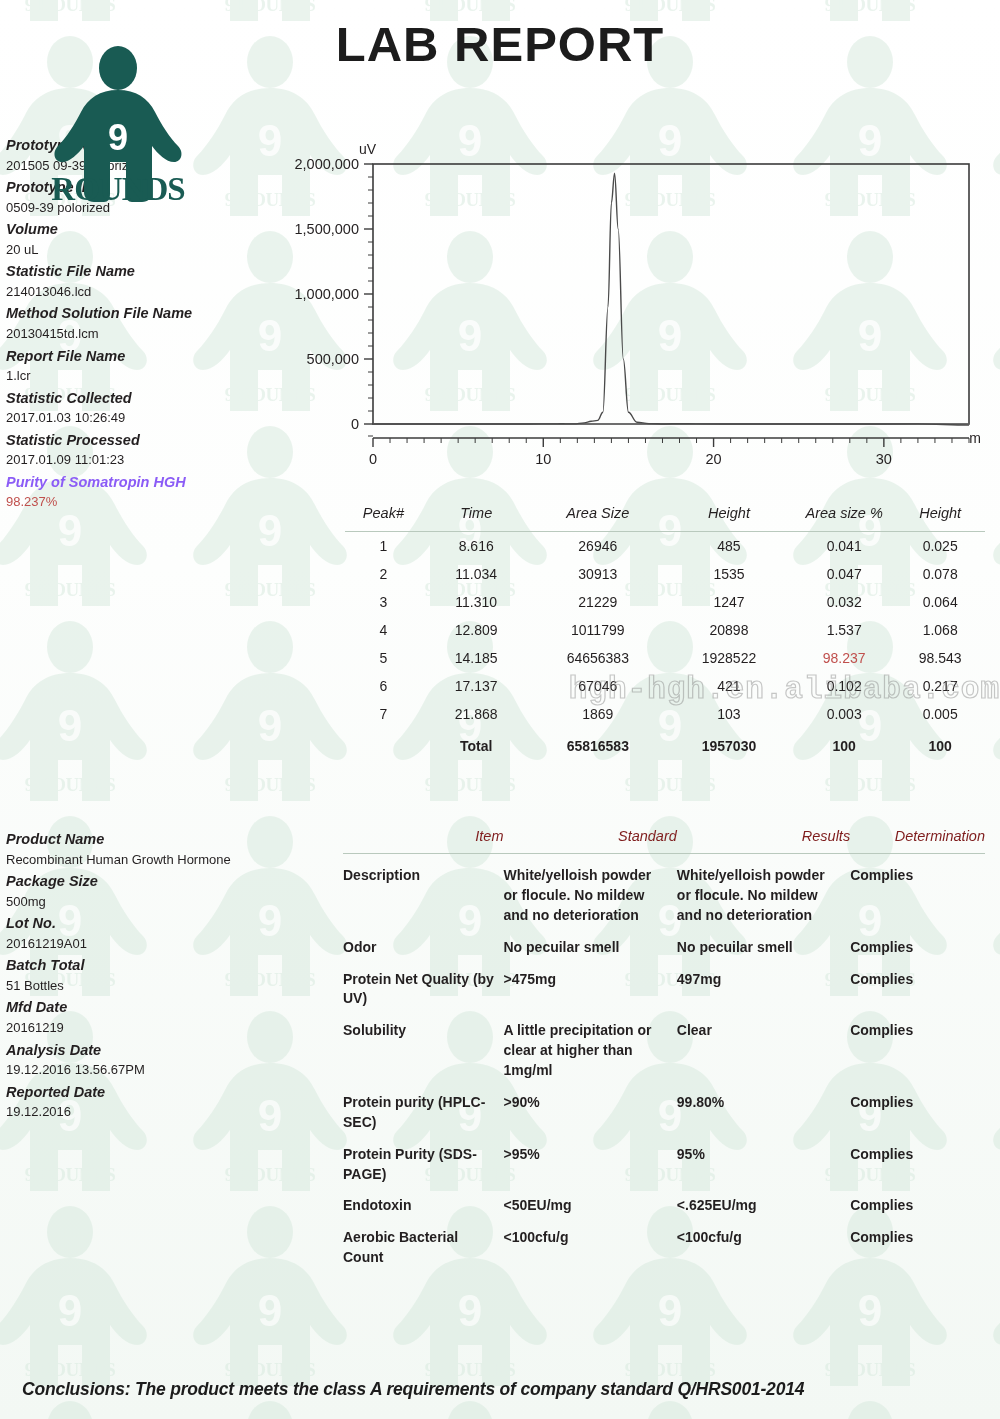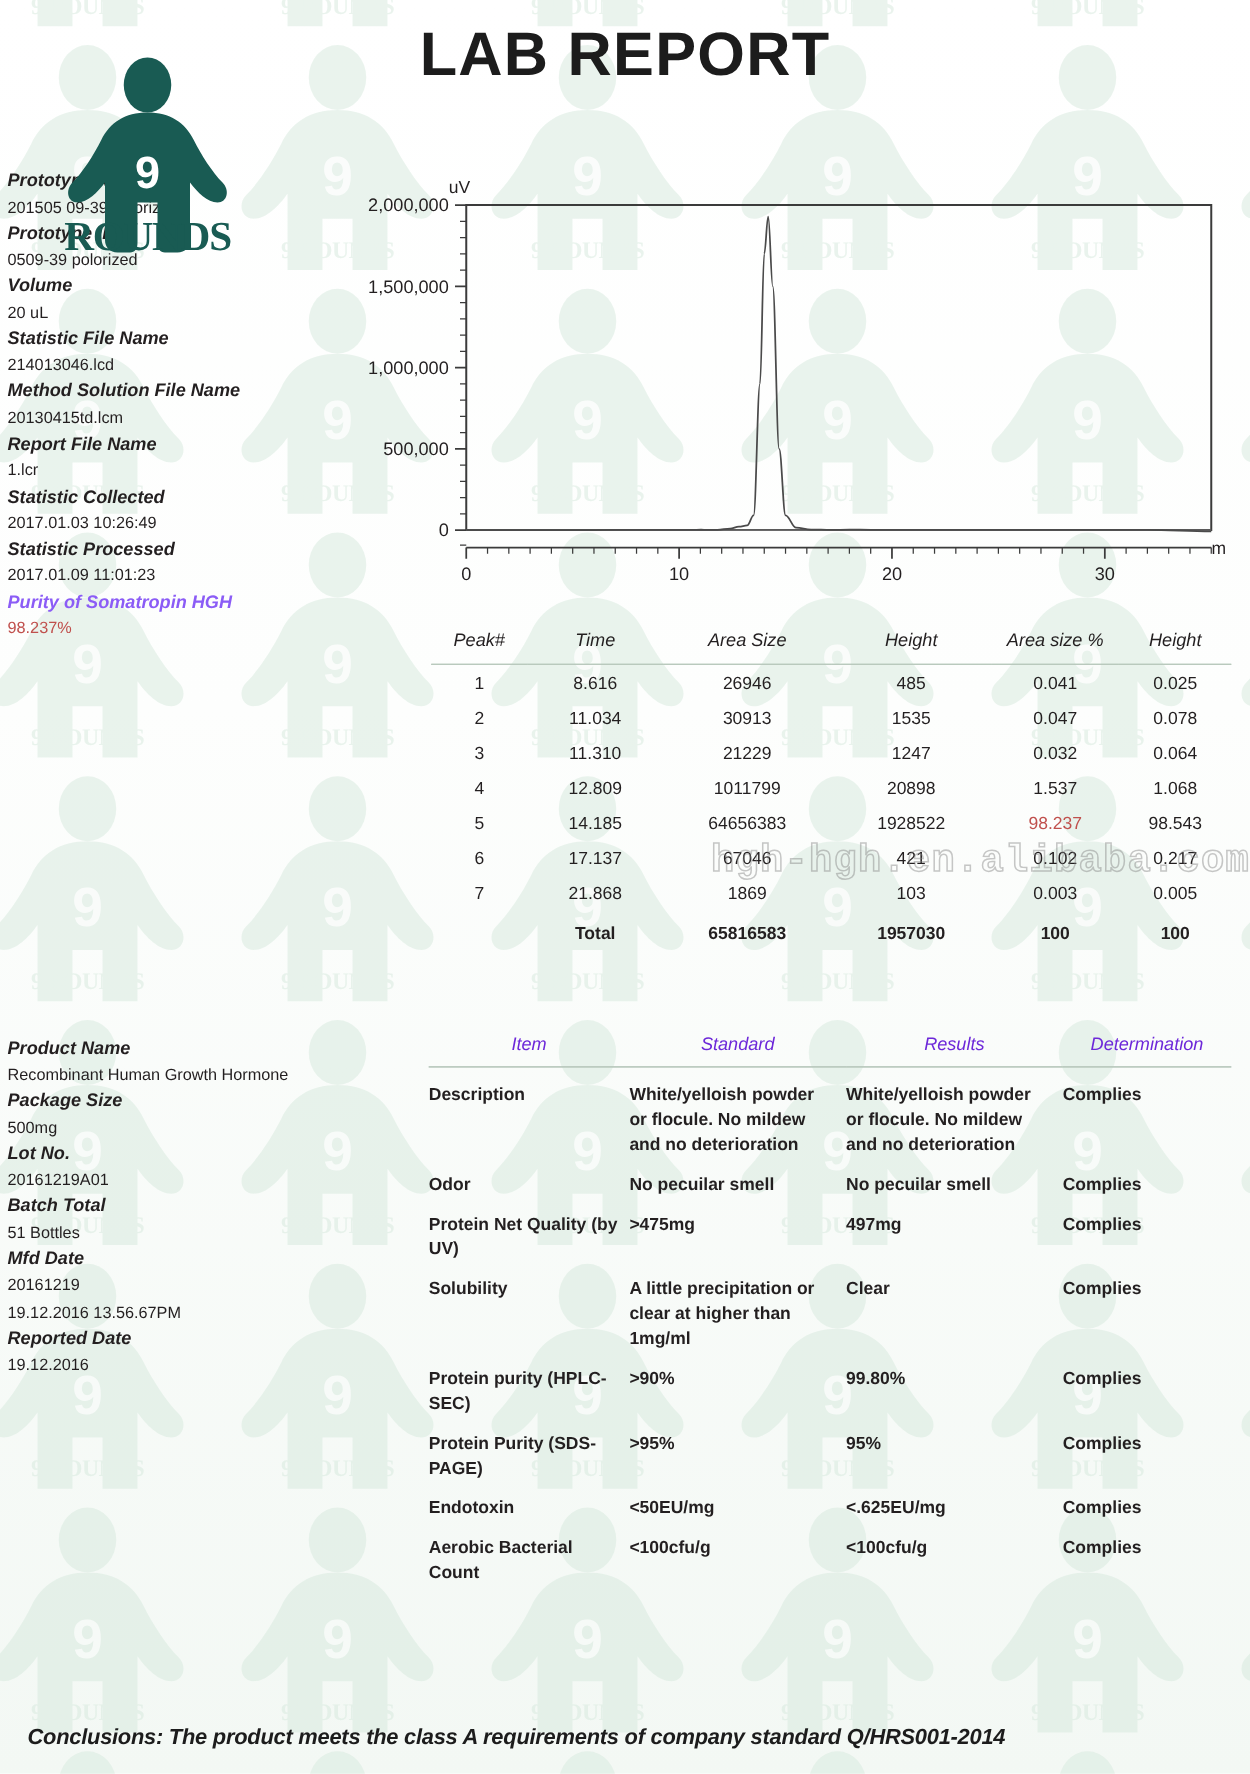--- a/index.html
+++ b/index.html
@@ -80,22 +80,22 @@
   #peak-table td.col-areapct{width:16%;}
   #peak-table td.col-heightpct{width:14%;}
   #peak-table tr.total-row td{font-weight:bold;padding-top:10px;}
   #peak-table td.red{color:#c0504d;}
 
   
   #spec-table{
     position:absolute;left:343px;top:828px;width:642px;z-index:2;
   }
   #spec-table th{
-    font-size:14.5px;font-style:italic;font-weight:normal;color:#6d28d9;
-    text-align:center;padding:0 0 9px 0;
+    font-size:14.5px;font-style:italic;font-weight:normal;color:#7f1d1d;
+    text-align:right;padding:0 0 9px 0;
   }
   #spec-table thead tr{border-bottom:1.5px solid #b9c9bd;}
   #spec-table td{
     font-size:14px;color:#231f20;text-align:left;
     vertical-align:top;padding:12px 8px 0 0;line-height:1.42;font-weight:bold;
   }
   #spec-table .c-item{width:25%;}
   #spec-table .c-std{width:27%;}
   #spec-table .c-res{width:27%;}
   #spec-table .c-det{width:21%;}
@@ -1130,20 +1130,21 @@
   </div>
   <div class="info-field">
     <div class="info-label">Batch Total</div>
     <div class="info-value">51 Bottles</div>
   </div>
   <div class="info-field">
     <div class="info-label">Mfd Date</div>
     <div class="info-value">20161219</div>
   </div>
   <div class="info-field">
+    <div class="info-label">Analysis Date</div>
     <div class="info-value">19.12.2016 13.56.67PM</div>
   </div>
   <div class="info-field">
     <div class="info-label">Reported Date</div>
     <div class="info-value">19.12.2016</div>
   </div>
 </div>
 
 <div id="spec-table">
   <table>

